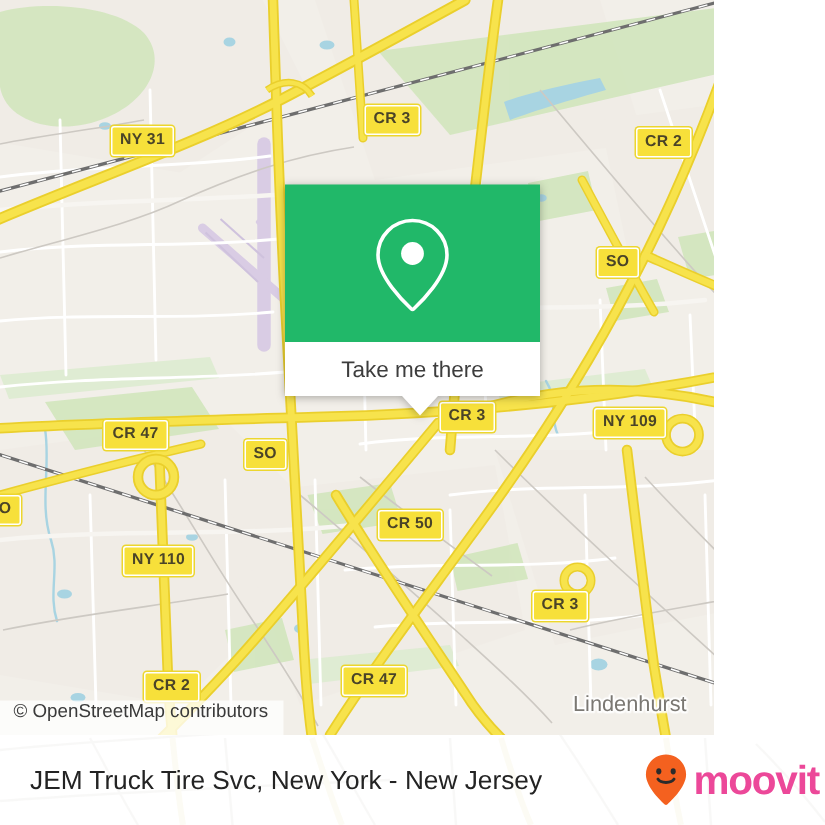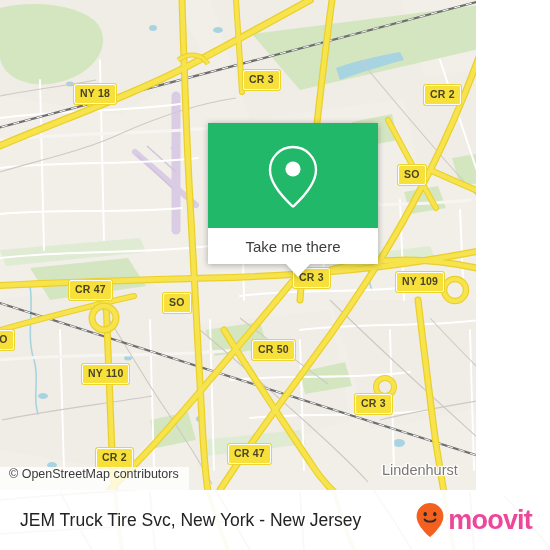--- a/index.html
+++ b/index.html
@@ -77,21 +77,20 @@
       1px 1px 1px #fff, -1px -1px 1px #fff,
       1px -1px 1px #fff, -1px 1px 1px #fff;
   }
 
   
   #popup {
     position: absolute;
     left: 190px; top: 123px;
     width: 170px;
     filter: drop-shadow(0 1px 3px rgba(0,0,0,0.30));
-    margin-left: 18px;
   }
   #popup-head {
     height: 105px;
     background: #21b869;
     display: flex;
     align-items: center;
     justify-content: center;
   }
   #popup-foot {
     height: 36px;
@@ -131,21 +130,21 @@
   }
 
   
   #footer {
     position: absolute;
     left: 0; top: 490px;
     width: 550px; height: 60px;
     display: flex;
     align-items: center;
     justify-content: space-between;
-    padding: 0 18px 0 20px;
+    padding: 0 4px 0 20px;
     box-sizing: border-box;
     background: transparent;
   }
   #footer-title {
     color: #232323;
     font-family: "Liberation Sans", sans-serif;
     font-size: 17.5px;
     white-space: nowrap;
   }
   #brand {
@@ -331,21 +330,21 @@
             <path d="M178,60 C190,52 202,54 208,64" stroke="#eacf2c" stroke-width="5"></path>
             <path d="M178,60 C190,52 202,54 208,64" stroke="#f7e34c" stroke-width="3"></path>
           </g>
         </g>
       </defs>
 
       <use href="#basemap"></use>
     </svg>
 
     <div class="shield" style="left:243px; top:70px;">CR 3</div>
-    <div class="shield" style="left:74px;  top:84px;">NY 18</div>
+    <div class="shield" style="left:74px;  top:84px;">NY 31</div>
     <div class="shield" style="left:424px; top:85px;">CR 2</div>
     <div class="shield" style="left:398px; top:165px;">SO</div>
     <div class="shield" style="left:293px; top:268px;">CR 3</div>
     <div class="shield" style="left:396px; top:272px;text-align:center;">NY 109</div>
     <div class="shield" style="left:69px;  top:280px;">CR 47</div>
     <div class="shield" style="left:163px; top:293px;">SO</div>
     <div class="shield" style="left:-14px; top:330px;">SO</div>
     <div class="shield" style="left:252px; top:340px;">CR 50</div>
     <div class="shield" style="left:82px;  top:364px;">NY 110</div>
     <div class="shield" style="left:355px; top:394px;">CR 3</div>

